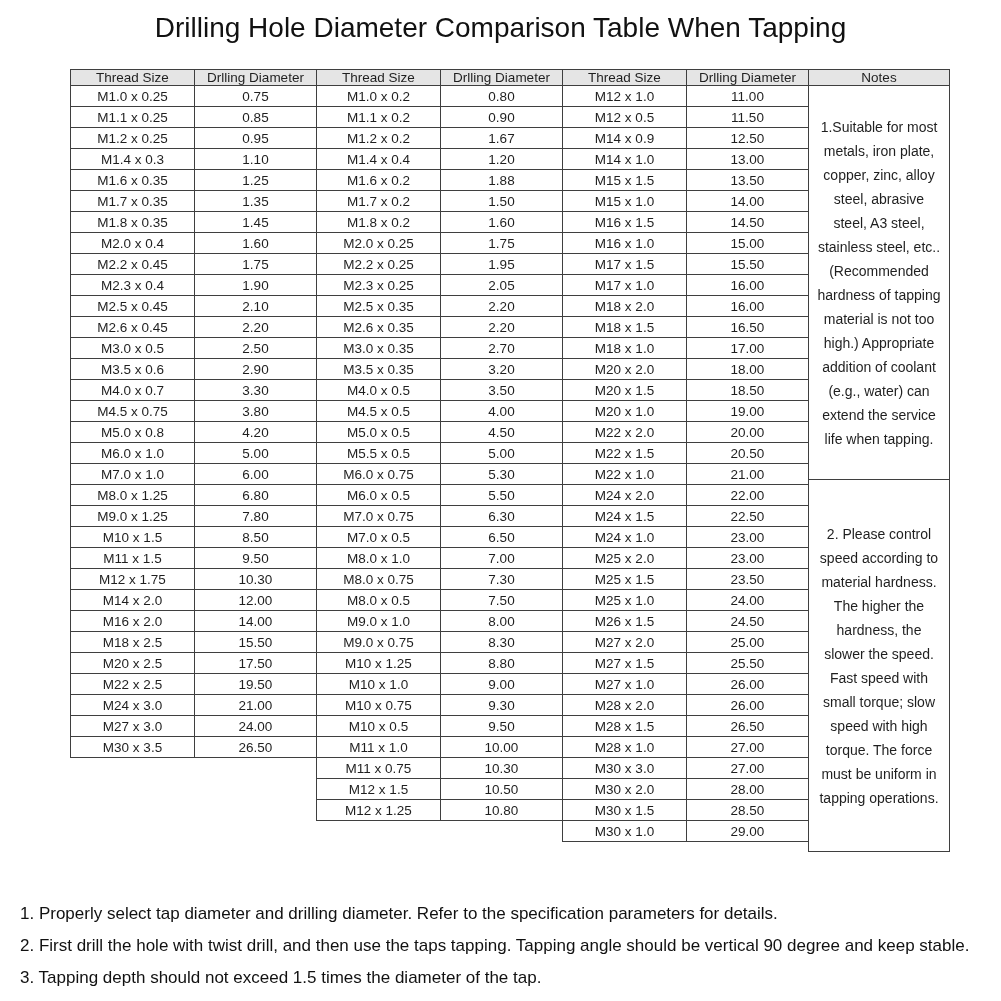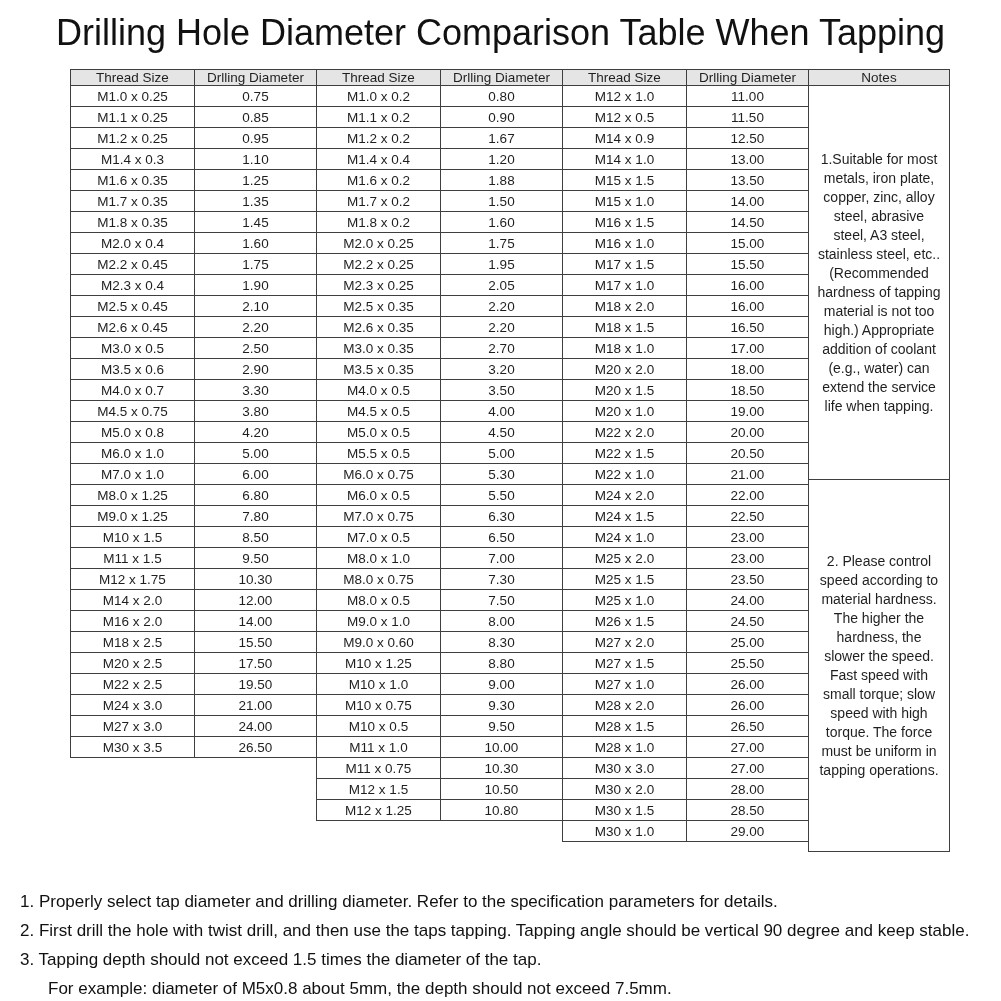--- a/index.html
+++ b/index.html
@@ -3,21 +3,21 @@
 <meta charset="utf-8">
 <style>
   html,body{margin:0;padding:0;}
   body{
     width:1001px;height:1001px;background:#ffffff;position:relative;
     font-family:"Liberation Sans","DejaVu Sans",sans-serif;color:#1f1f1f;
     overflow:hidden;
   }
   .title{
     position:absolute;top:12px;left:0;width:1001px;text-align:center;
-    font-size:36px;font-weight:400;color:#111;
+    font-size:28px;font-weight:400;color:#111;
   }
   .table-area{
     position:absolute;left:70px;top:69px;
     display:flex;align-items:flex-start;
   }
   table{border-collapse:collapse;table-layout:fixed;}
   .group-table{width:246px;}
   .group-table + table{margin-left:-1px;}
   th,td{
     border:1px solid #3f3f3f;
@@ -27,29 +27,29 @@
     padding:0 2px;overflow:hidden;white-space:nowrap;
   }
   th{height:16px;background:#e5e5e5;}
   td{height:21px;}
   .col-thread{width:124px;}
   .col-diam{width:122px;}
   .notes-table{width:141px;}
   .notes-table th{width:141px;margin-left:44px;}
   .notes-table td{
     white-space:normal;vertical-align:middle;text-align:center;
-    font-size:14px;line-height:19px;padding:2px 8px;
+    font-size:14px;line-height:24px;padding:2px 8px;
   }
   td.note1{height:394px;}
   td.note2{height:372px;}
   .footer{
     position:absolute;left:20px;top:892px;width:970px;
     font-size:17px;color:#111;
   }
-  .footer-line{margin-bottom:9px;white-space:nowrap;}
+  .footer-line{margin-bottom:9px;white-space:nowrap;margin-top:12px;}
   .footer-line.indented{padding-left:28px;}
 </style>
 </head>
 <body>
 
 <div class="title">Drilling Hole Diameter Comparison Table When Tapping</div>
 
 <div class="table-area">
 
   <table class="group-table">
@@ -297,21 +297,21 @@
         </tr>
         <tr>
           <td class="col-thread">M8.0 x 0.5</td>
           <td class="col-diam">7.50</td>
         </tr>
         <tr>
           <td class="col-thread">M9.0 x 1.0</td>
           <td class="col-diam">8.00</td>
         </tr>
         <tr>
-          <td class="col-thread">M9.0 x 0.60</td>
+          <td class="col-thread">M9.0 x 0.75</td>
           <td class="col-diam">8.30</td>
         </tr>
         <tr>
           <td class="col-thread">M10 x 1.25</td>
           <td class="col-diam">8.80</td>
         </tr>
         <tr>
           <td class="col-thread">M10 x 1.0</td>
           <td class="col-diam">9.00</td>
         </tr>

